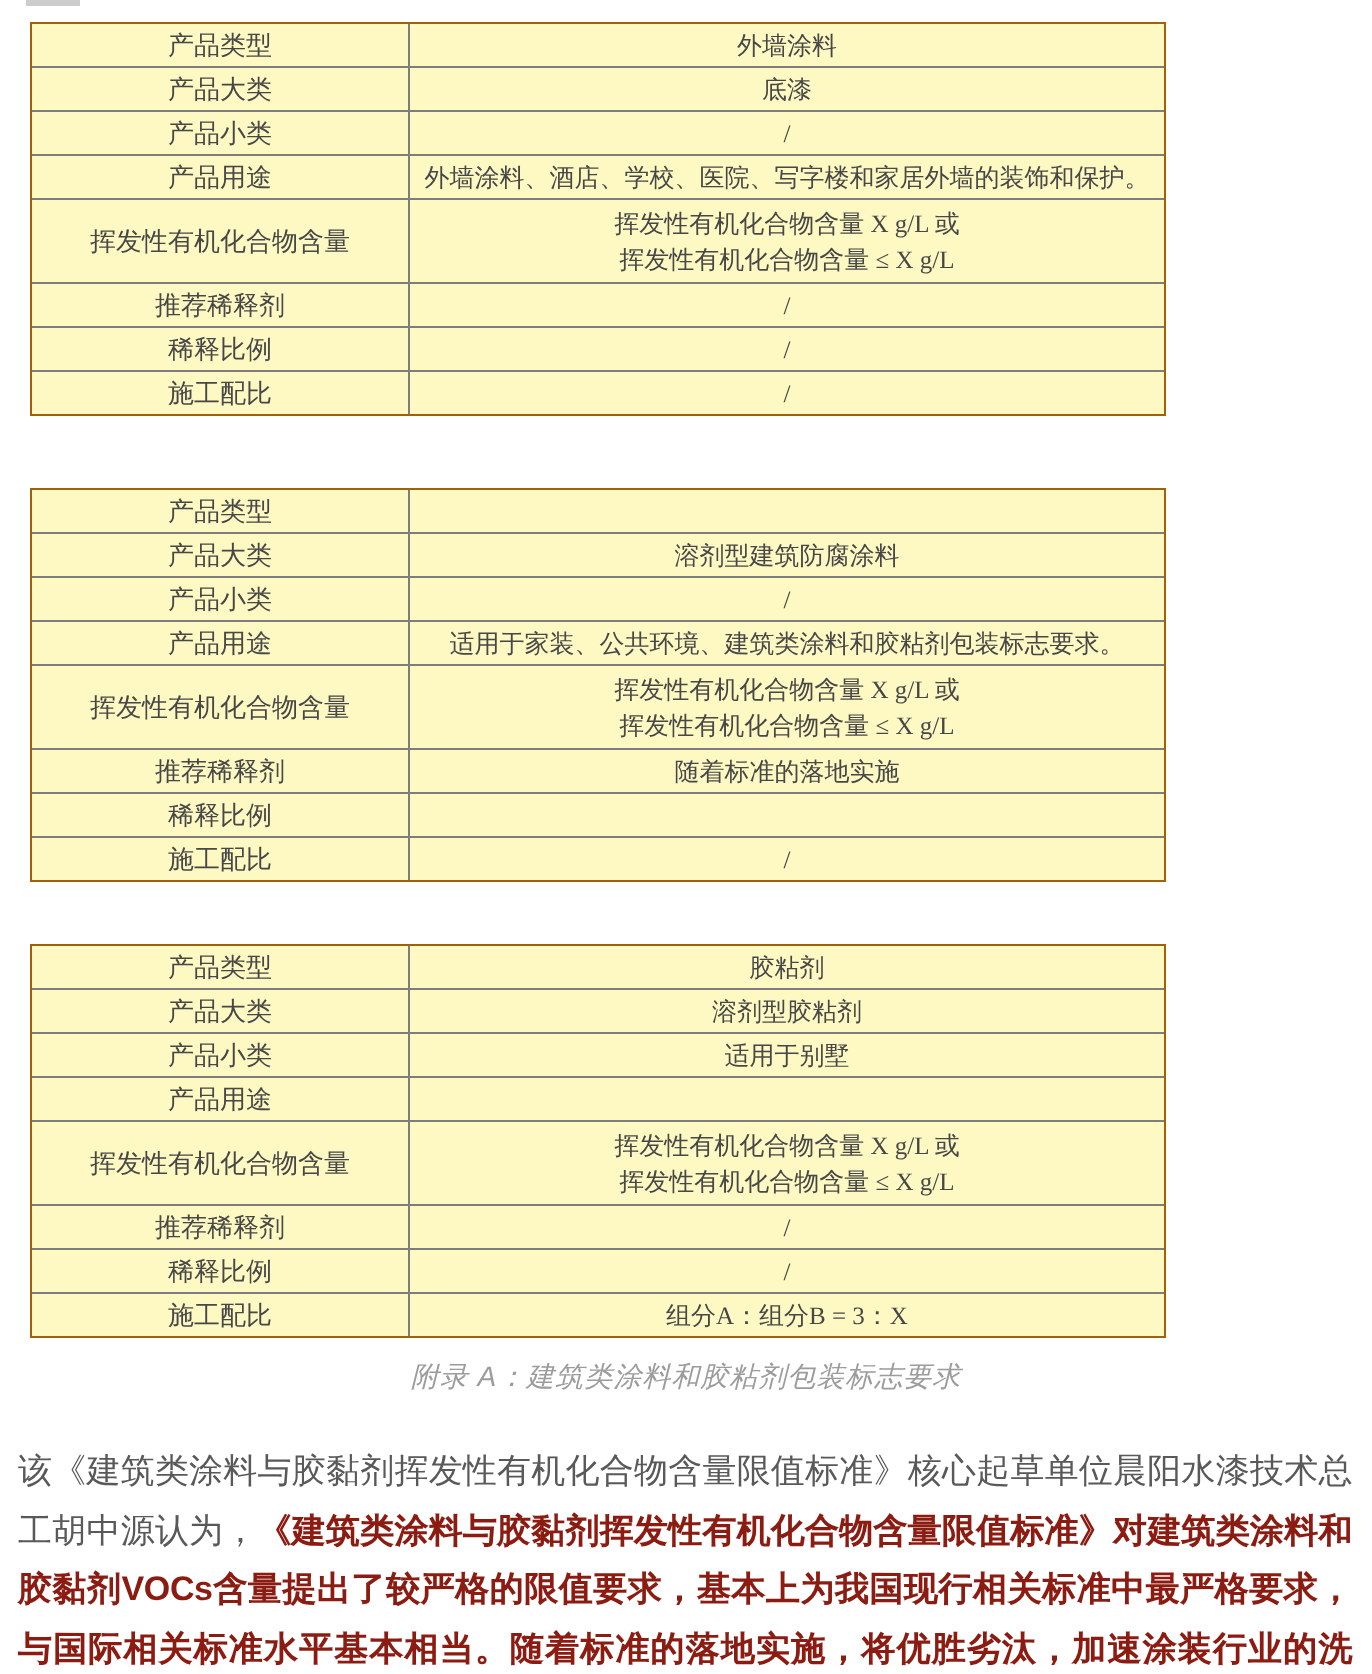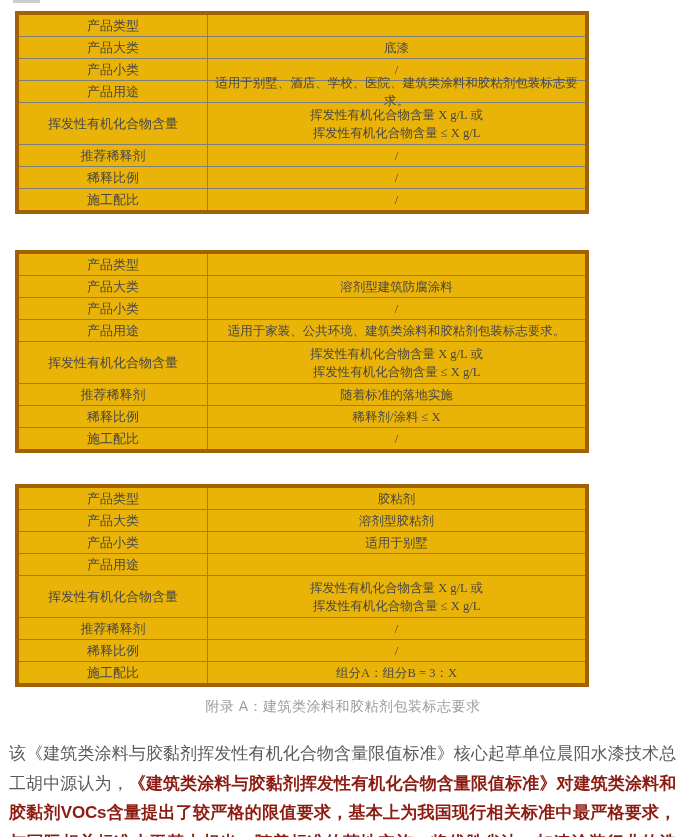--- a/index.html
+++ b/index.html
@@ -4,65 +4,66 @@
 <style>
   html,body{margin:0;padding:0;}
   body{
     width:686px;height:837px;background:#ffffff;overflow:hidden;position:relative;
     font-family:"Liberation Sans",sans-serif;
   }
   .top-artifact{
     position:absolute;left:13px;top:0;width:27px;height:3px;background:#cccccc;
   }
   .vtable{
-    width:566px;margin:36px 0 0 15px;border:4px solid #a16207;background:#eab308;
+    width:566px;margin:36px 0 0 15px;border:1px solid #a16207;background:#fef9c3;
   }
   .vtable.first{margin-top:11px;}
   .vtable.third{margin-top:31px;}
   .row{display:flex;height:21px;border-top:1px solid #7d7d7d;}
   .row:first-child{border-top:none;}
   .row.tall{height:41px;}
   .cell{
     display:flex;align-items:center;justify-content:center;
     font-family:"Liberation Serif","DejaVu Serif",serif;
     color:#474747;
   }
   .cell.label{width:188px;border-right:1px solid #7d7d7d;font-size:13px;}
   .cell.value{flex:1;font-size:12.5px;white-space:pre-line;text-align:center;line-height:18px;padding:0 2px;}
   .caption{
     margin-top:9px;width:100%;text-align:center;
-    font-size:14px;line-height:20px;color:#9c9c9c;letter-spacing:0.5px;
+    font-size:14px;line-height:20px;color:#9c9c9c;letter-spacing:0.5px;font-style:italic;
   }
   .para{
     margin:23px 10px 0 9px;
     font-size:17px;line-height:29.5px;text-align:justify;
     color:#595959;letter-spacing:-0.2px;
   }
   .para .em{font-weight:bold;color:#8c1b11;}
 </style>
 </head>
 <body>
 
 <div class="top-artifact"></div>
 
 <div class="vtable first">
   <div class="row">
     <div class="cell label">产品类型</div>
+    <div class="cell value">外墙涂料</div>
   </div>
   <div class="row">
     <div class="cell label">产品大类</div>
     <div class="cell value">底漆</div>
   </div>
   <div class="row">
     <div class="cell label">产品小类</div>
     <div class="cell value">/</div>
   </div>
   <div class="row">
     <div class="cell label">产品用途</div>
-    <div class="cell value">适用于别墅、酒店、学校、医院、建筑类涂料和胶粘剂包装标志要求。</div>
+    <div class="cell value">外墙涂料、酒店、学校、医院、写字楼和家居外墙的装饰和保护。</div>
   </div>
   <div class="row tall">
     <div class="cell label">挥发性有机化合物含量</div>
     <div class="cell value">挥发性有机化合物含量 X g/L 或
 挥发性有机化合物含量 ≤ X g/L</div>
   </div>
   <div class="row">
     <div class="cell label">推荐稀释剂</div>
     <div class="cell value">/</div>
   </div>
@@ -96,21 +97,20 @@
     <div class="cell label">挥发性有机化合物含量</div>
     <div class="cell value">挥发性有机化合物含量 X g/L 或
 挥发性有机化合物含量 ≤ X g/L</div>
   </div>
   <div class="row">
     <div class="cell label">推荐稀释剂</div>
     <div class="cell value">随着标准的落地实施</div>
   </div>
   <div class="row">
     <div class="cell label">稀释比例</div>
-    <div class="cell value">稀释剂/涂料 ≤ X</div>
   </div>
   <div class="row">
     <div class="cell label">施工配比</div>
     <div class="cell value">/</div>
   </div>
 </div>
 
 <div class="vtable third">
   <div class="row">
     <div class="cell label">产品类型</div>

